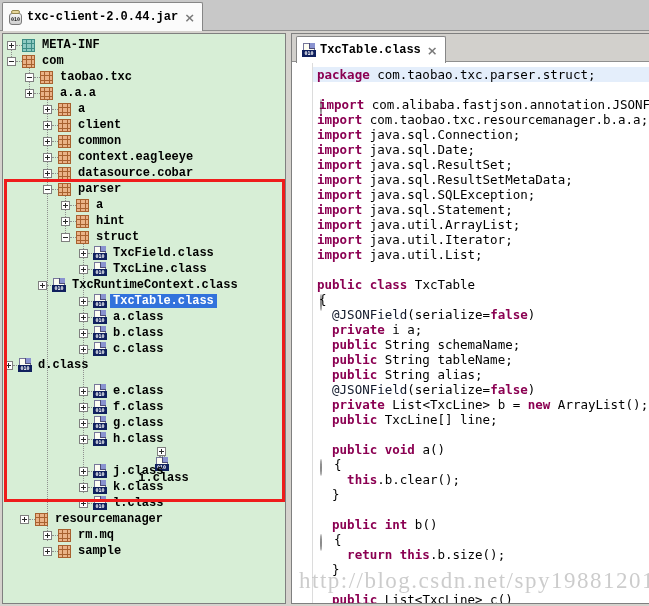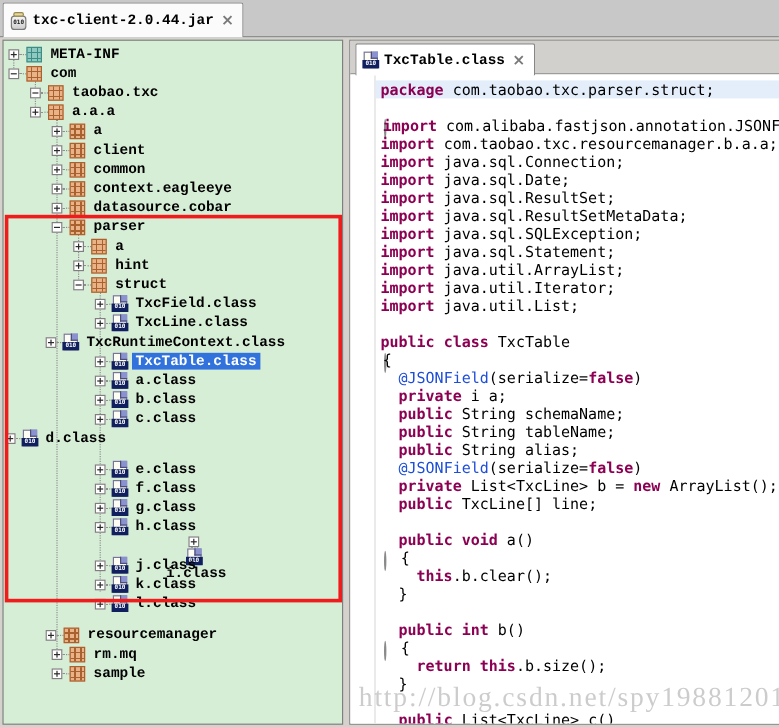--- a/index.html
+++ b/index.html
@@ -58,21 +58,21 @@
                 font:12px "Liberation Mono", monospace; font-weight:bold; color:#000; z-index:2; }
   .code-area { position:absolute; left:0; top:28px; right:0; bottom:0; background:#fff;
                overflow:hidden; padding-top:5px;
                font:12.5px/15px "DejaVu Sans Mono", monospace; color:#000; }
   .code-area::before { content:''; position:absolute; left:20px; top:0; bottom:0; width:1px; background:#dcdcdc; }
   .cl { position:relative; height:15px; padding-left:25px; white-space:pre; }
   .cl.hl::before { content:''; position:absolute; left:21px; right:0; top:0; bottom:0;
                    background:#e4eefb; z-index:0; }
   .cl > span { position:relative; z-index:1; }
   .k { color:#8b0052; font-weight:bold; }
-  .a { color:#1d4ed8; }
+  .a { color:#0f172a; }
   .u { color:#000; }
   .p { color:#000; }
   .fold { position:absolute; left:3px; top:3px; width:9px; height:9px; border:1px solid #8a8a8a;
           border-radius:50%; background:#fff; z-index:1; }
   .fold::after { content:''; position:absolute; left:1px; right:1px; top:3px; height:1px; background:#8a8a8a; }
 
   
   .watermark { position:absolute; left:299px; top:568px; z-index:60; pointer-events:none;
                font:23px "Liberation Serif", serif; letter-spacing:1.5px;
                color:rgba(110,110,110,0.35); white-space:nowrap; }
@@ -275,21 +275,21 @@
         <span class="stub"></span>
         <span class="icon-class"></span>
         <span class="tlabel">k.class</span>
       </div>
       <div class="trow" style="padding-left: 75px;">
         <span class="exp plus"></span>
         <span class="stub"></span>
         <span class="icon-class"></span>
         <span class="tlabel">l.class</span>
       </div>
-      <div class="trow" style="padding-left: 34px; margin-top: 10px;">
+      <div class="trow" style="padding-left: 16px;">
         <span class="exp plus"></span>
         <span class="stub"></span>
         <span class="icon-pkg"></span>
         <span class="tlabel">resourcemanager</span>
       </div>
       <div class="trow" style="padding-left: 39px;">
         <span class="exp plus"></span>
         <span class="stub"></span>
         <span class="icon-pkg"></span>
         <span class="tlabel">rm.mq</span>

